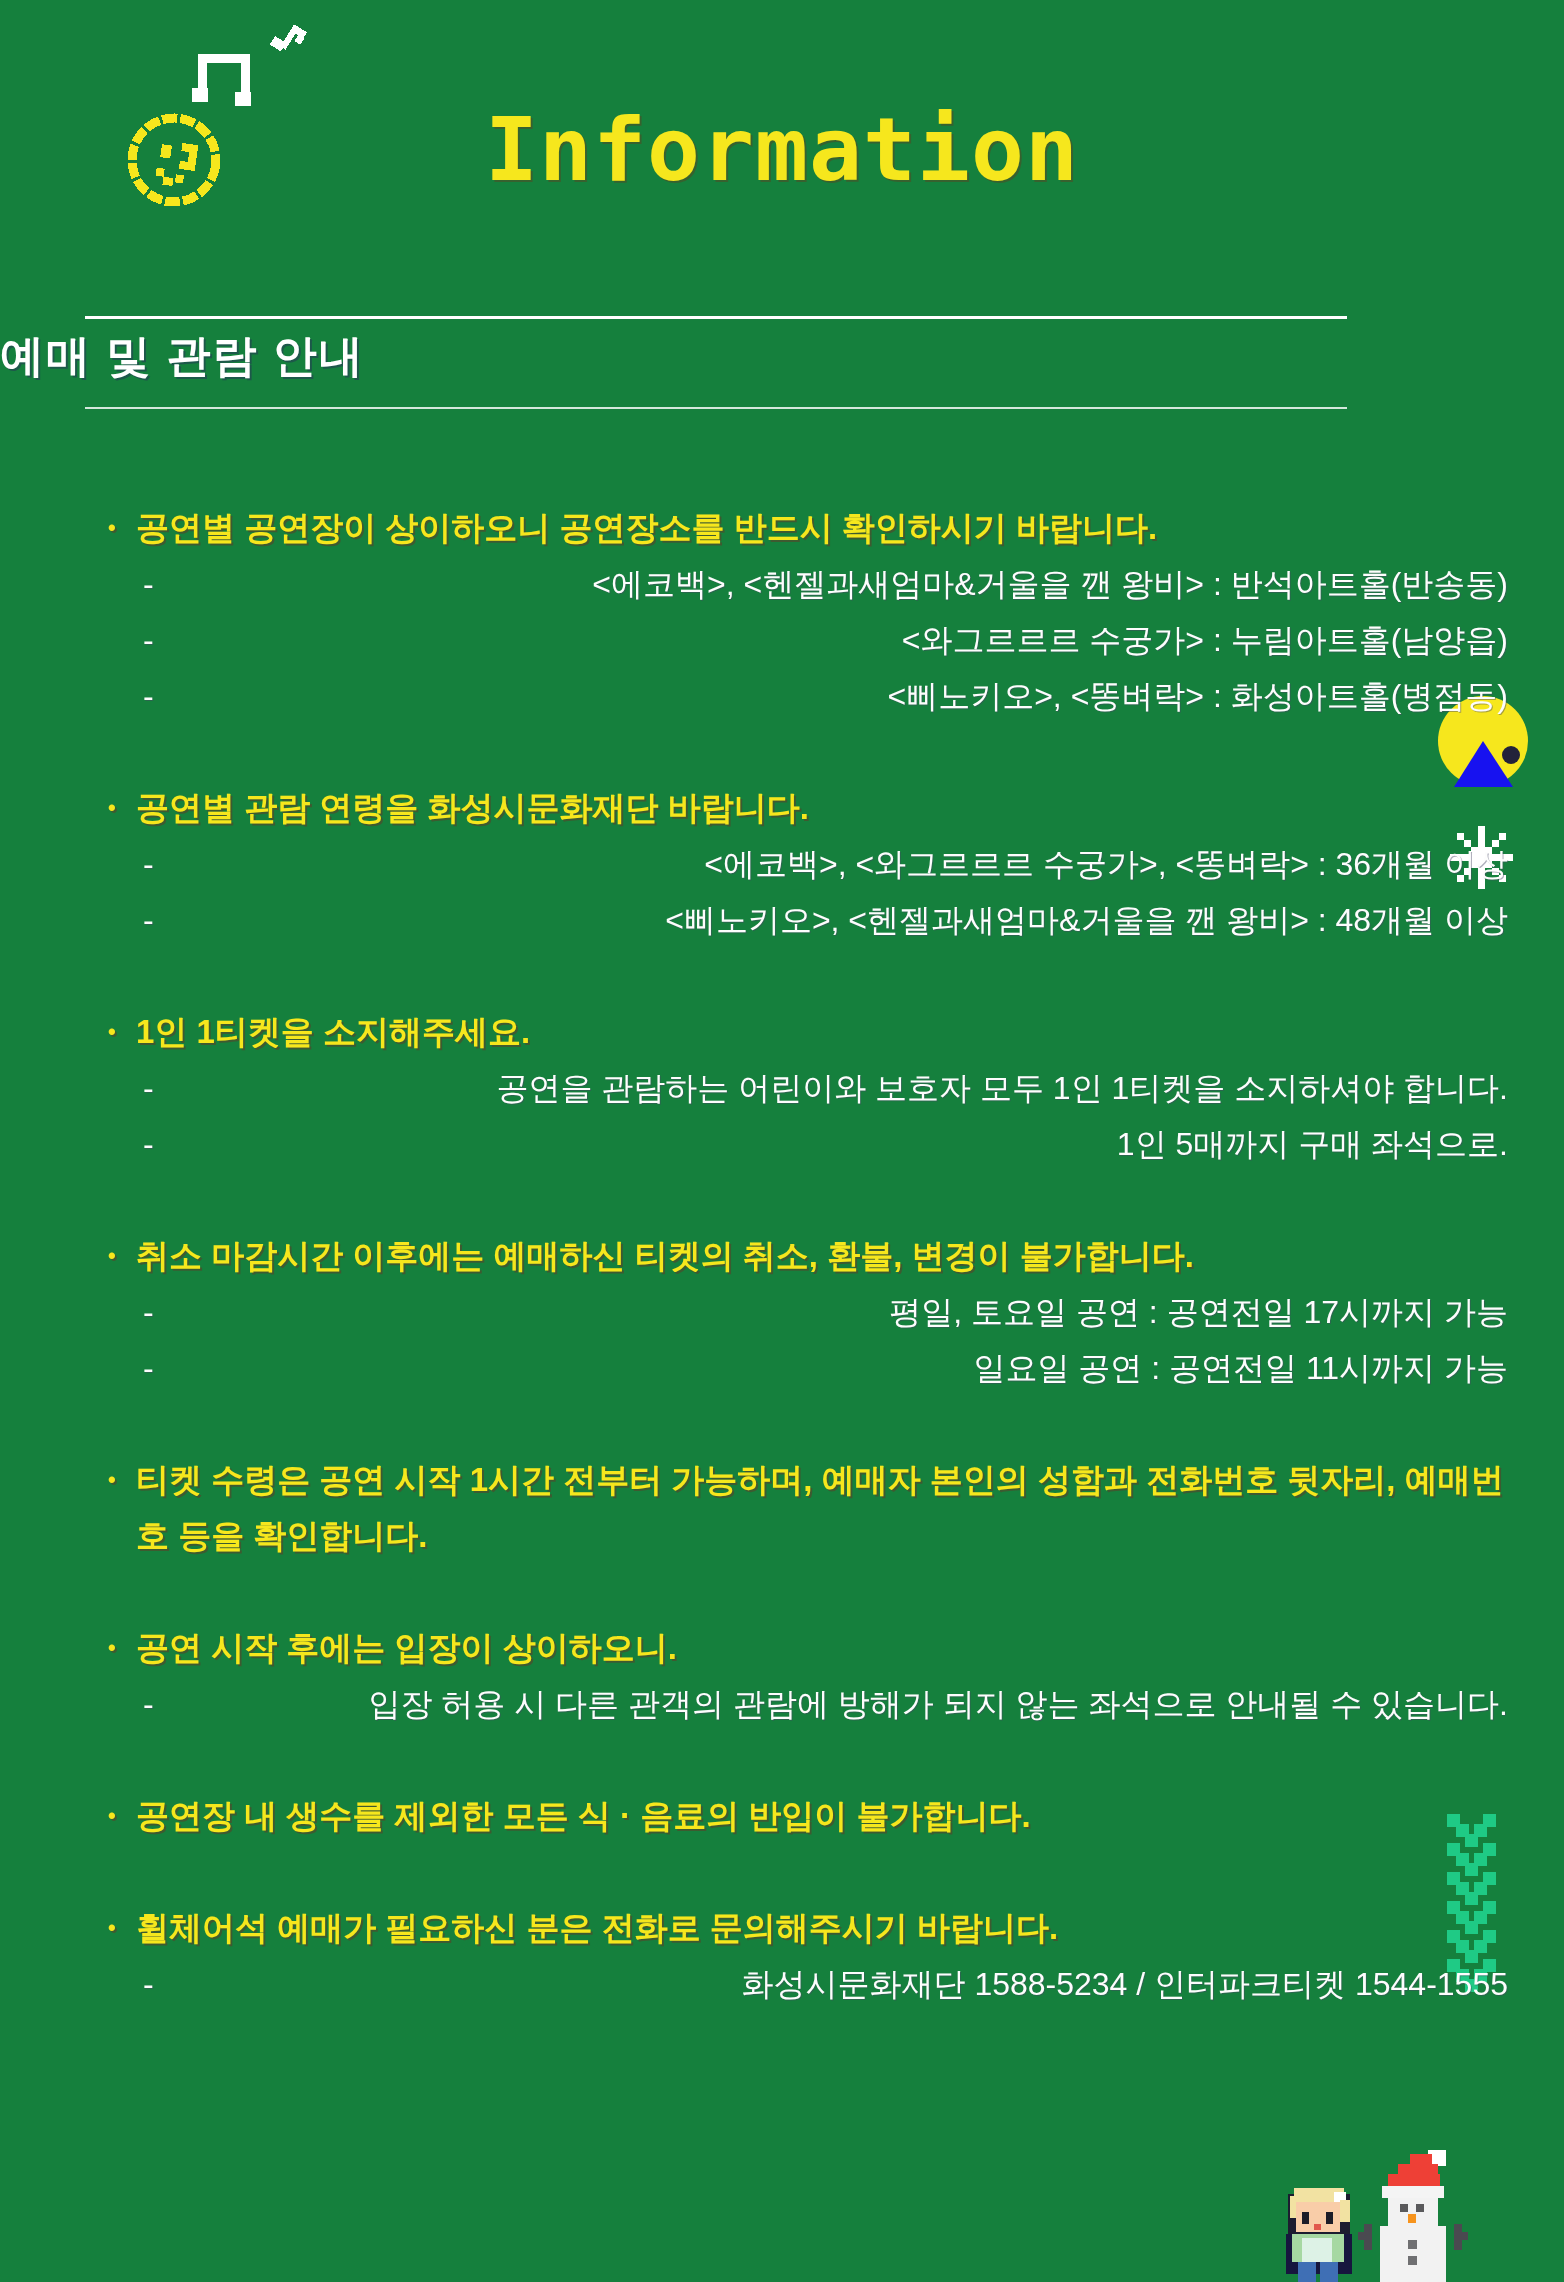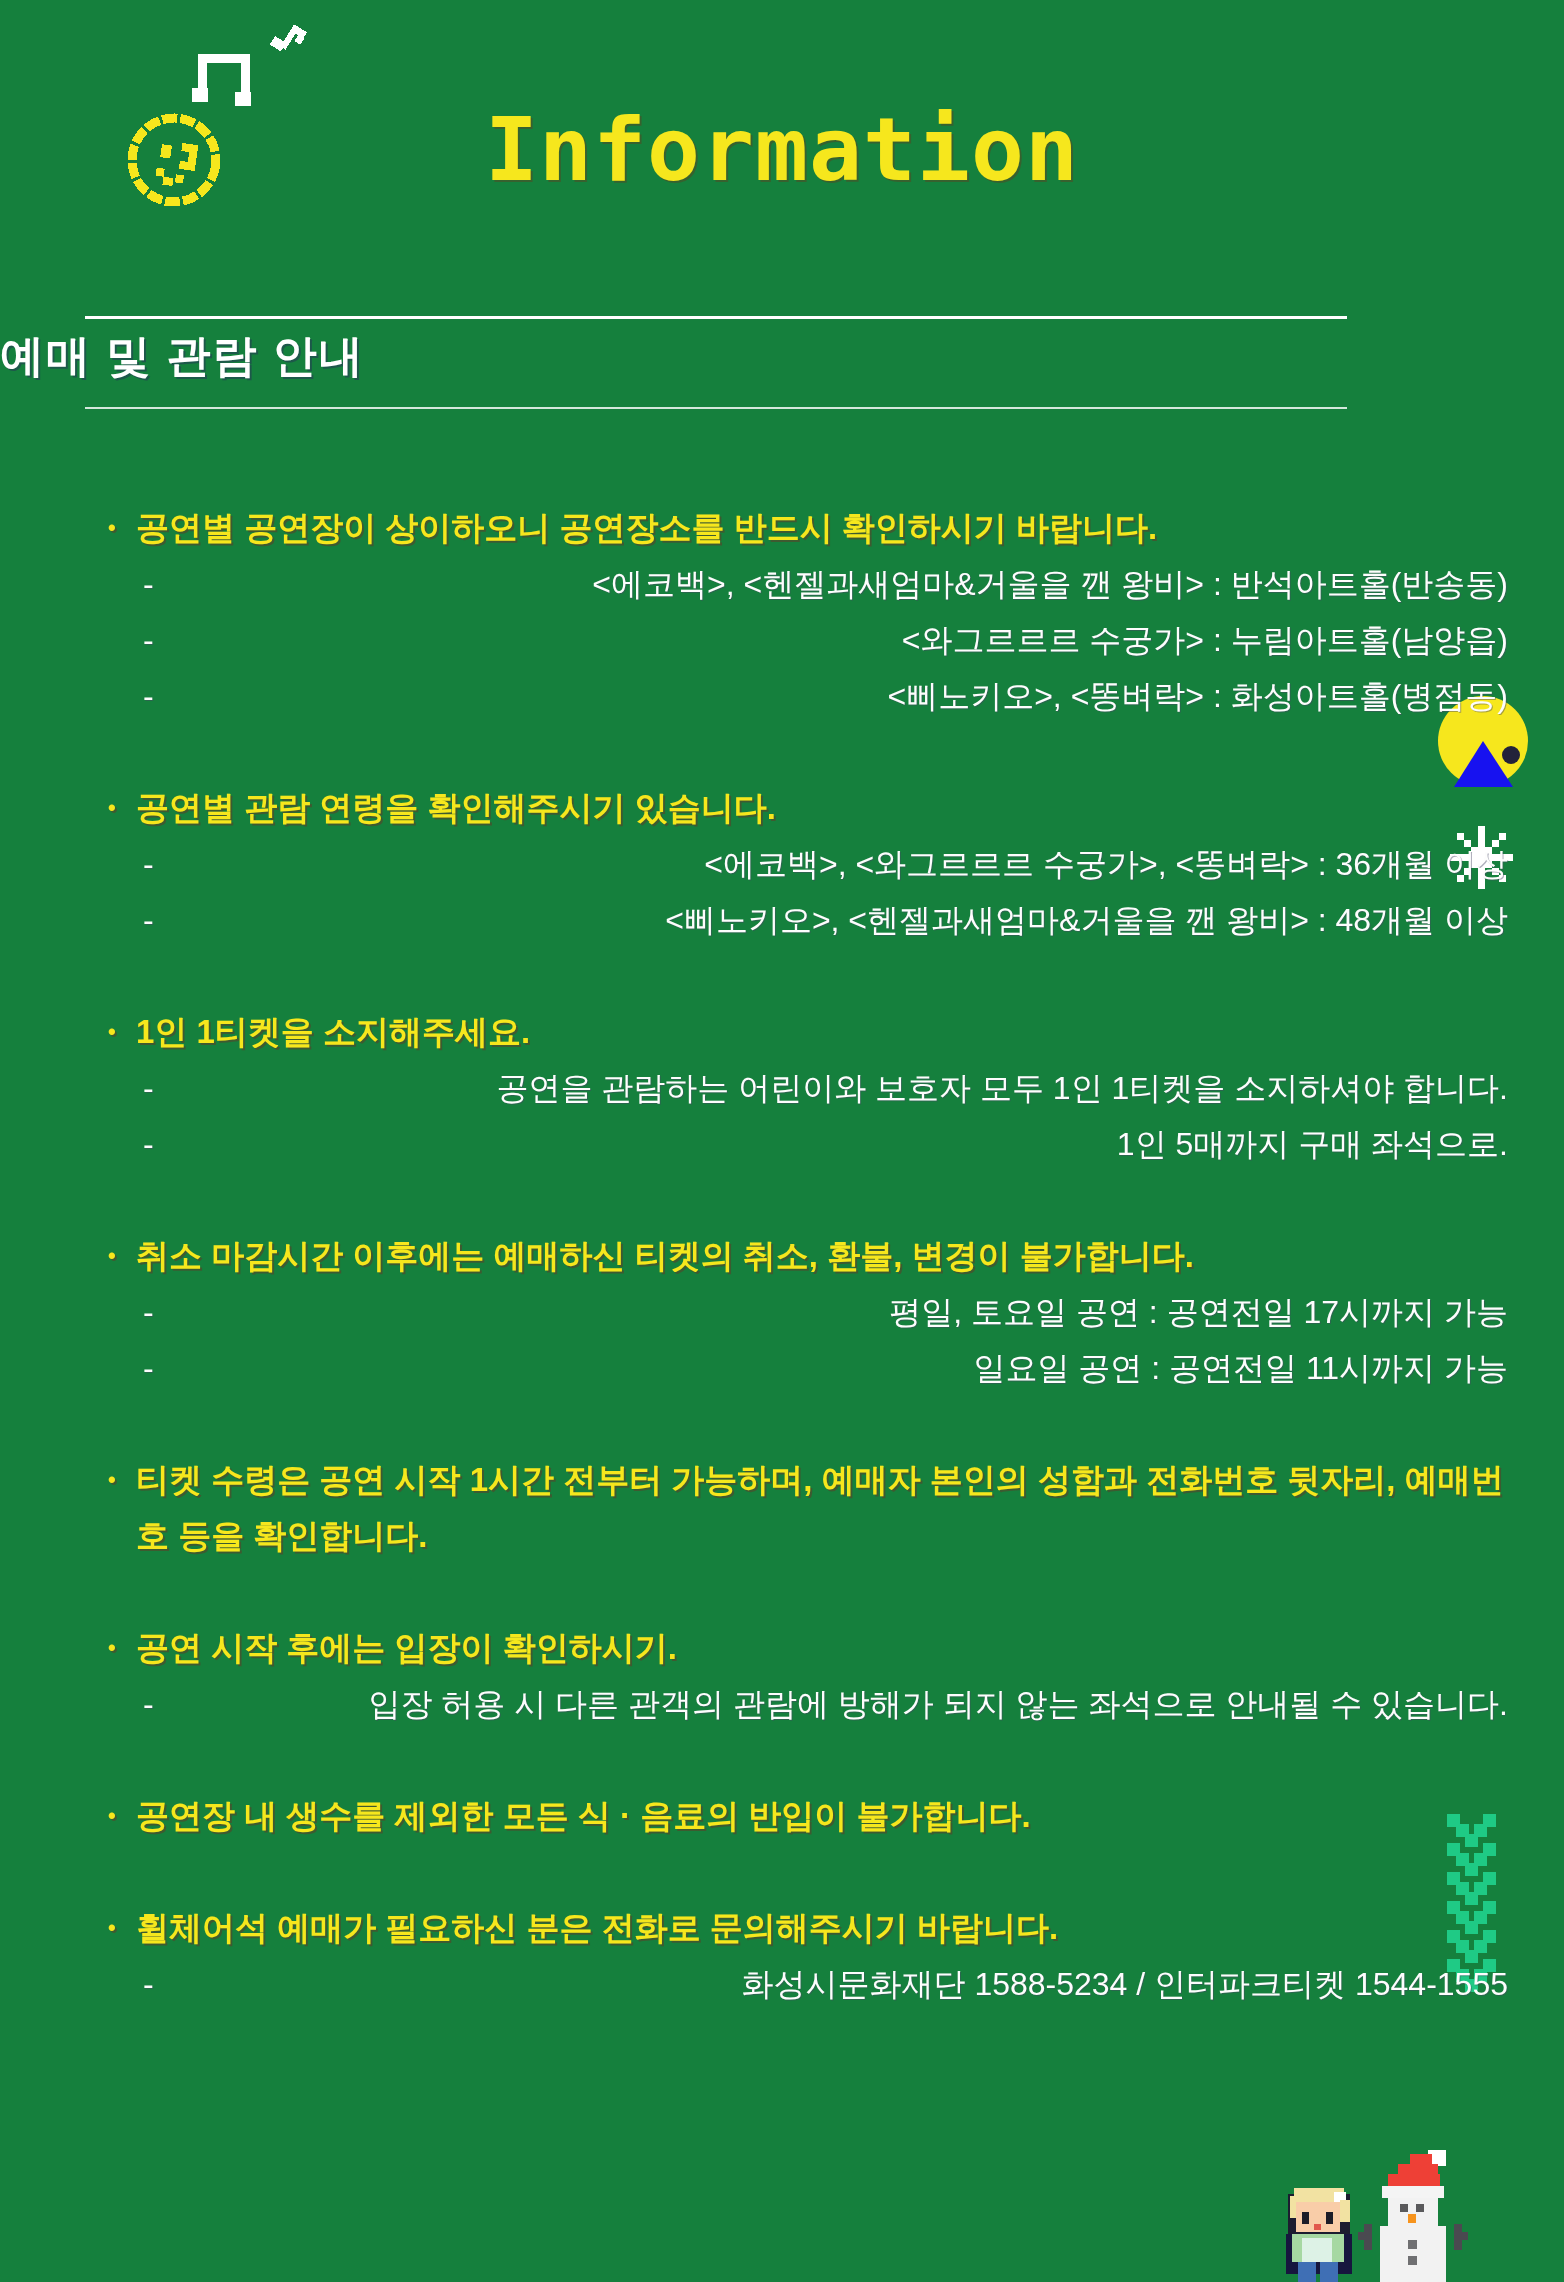--- a/index.html
+++ b/index.html
@@ -255,21 +255,21 @@
     <div class="item">
       <span class="dash">-</span>
       <span class="item-text">&lt;삐노키오&gt;, &lt;똥벼락&gt; : 화성아트홀(병점동)</span>
     </div>
   </div>
     </section>
 
     <section class="notice">
       <div class="head">
         <span class="b">•</span>
-        <span class="head-text">공연별 관람 연령을 확인해주시기 있습니다.</span>
+        <span class="head-text">공연별 관람 연령을 화성시문화재단 바랍니다.</span>
       </div>
       <div class="items">
     <div class="item">
       <span class="dash">-</span>
       <span class="item-text">&lt;에코백&gt;, &lt;와그르르르 수궁가&gt;, &lt;똥벼락&gt; : 36개월 이상</span>
     </div>
 
     <div class="item">
       <span class="dash">-</span>
       <span class="item-text">&lt;삐노키오&gt;, &lt;헨젤과새엄마&amp;거울을 깬 왕비&gt; : 48개월 이상</span>
@@ -317,21 +317,21 @@
       <div class="head">
         <span class="b">•</span>
         <span class="head-text">티켓 수령은 공연 시작 1시간 전부터 가능하며, 예매자 본인의 성함과 전화번호 뒷자리, 예매번호 등을 확인합니다.</span>
       </div>
       <div class="items"></div>
     </section>
 
     <section class="notice">
       <div class="head">
         <span class="b">•</span>
-        <span class="head-text">공연 시작 후에는 입장이 확인하시기.</span>
+        <span class="head-text">공연 시작 후에는 입장이 상이하오니.</span>
       </div>
       <div class="items">
     <div class="item">
       <span class="dash">-</span>
       <span class="item-text">입장 허용 시 다른 관객의 관람에 방해가 되지 않는 좌석으로 안내될 수 있습니다.</span>
     </div>
   </div>
     </section>
 
     <section class="notice">

